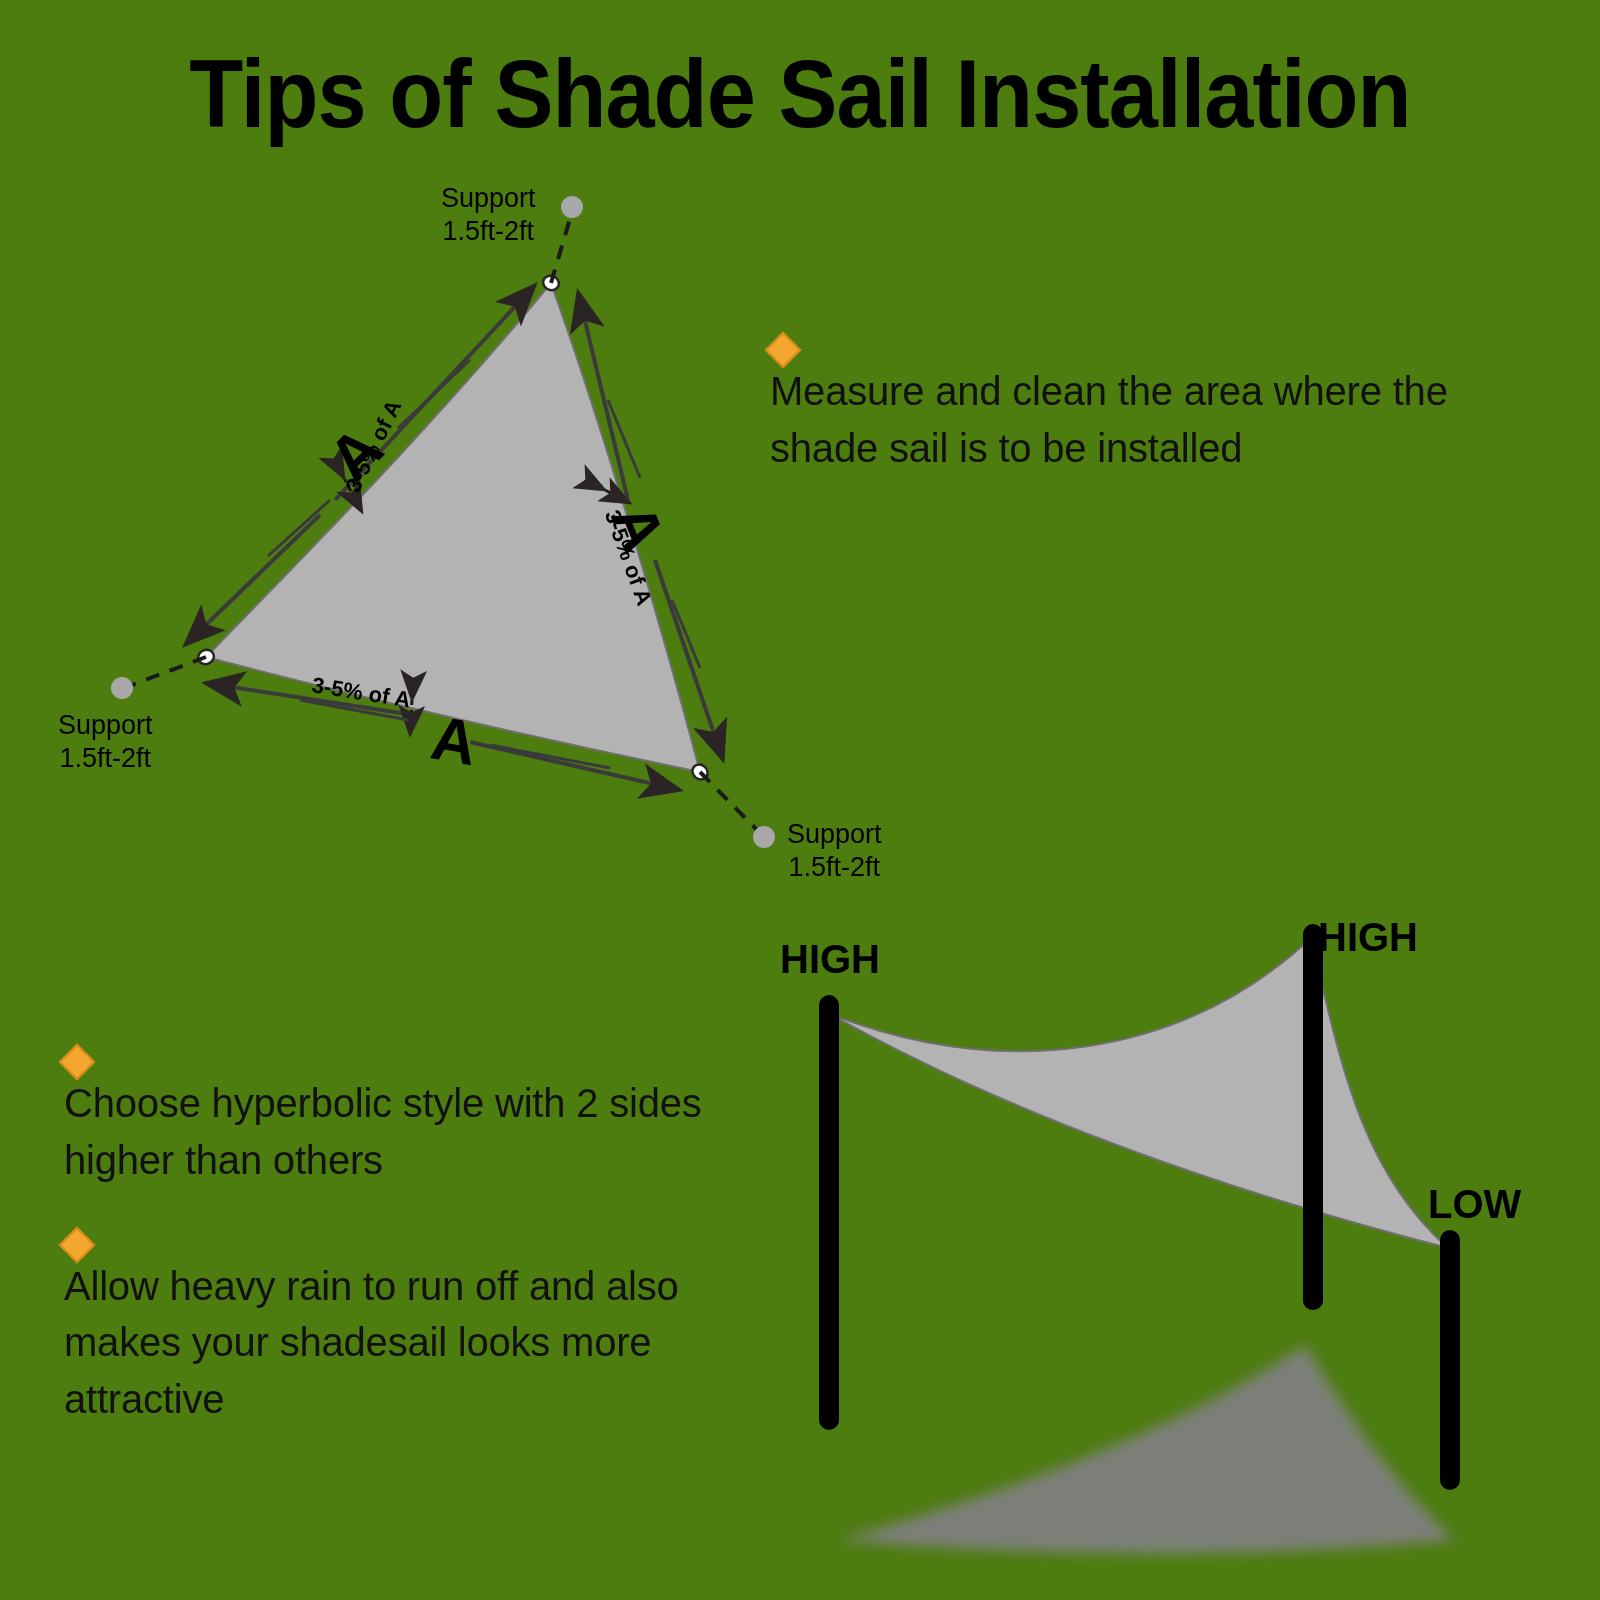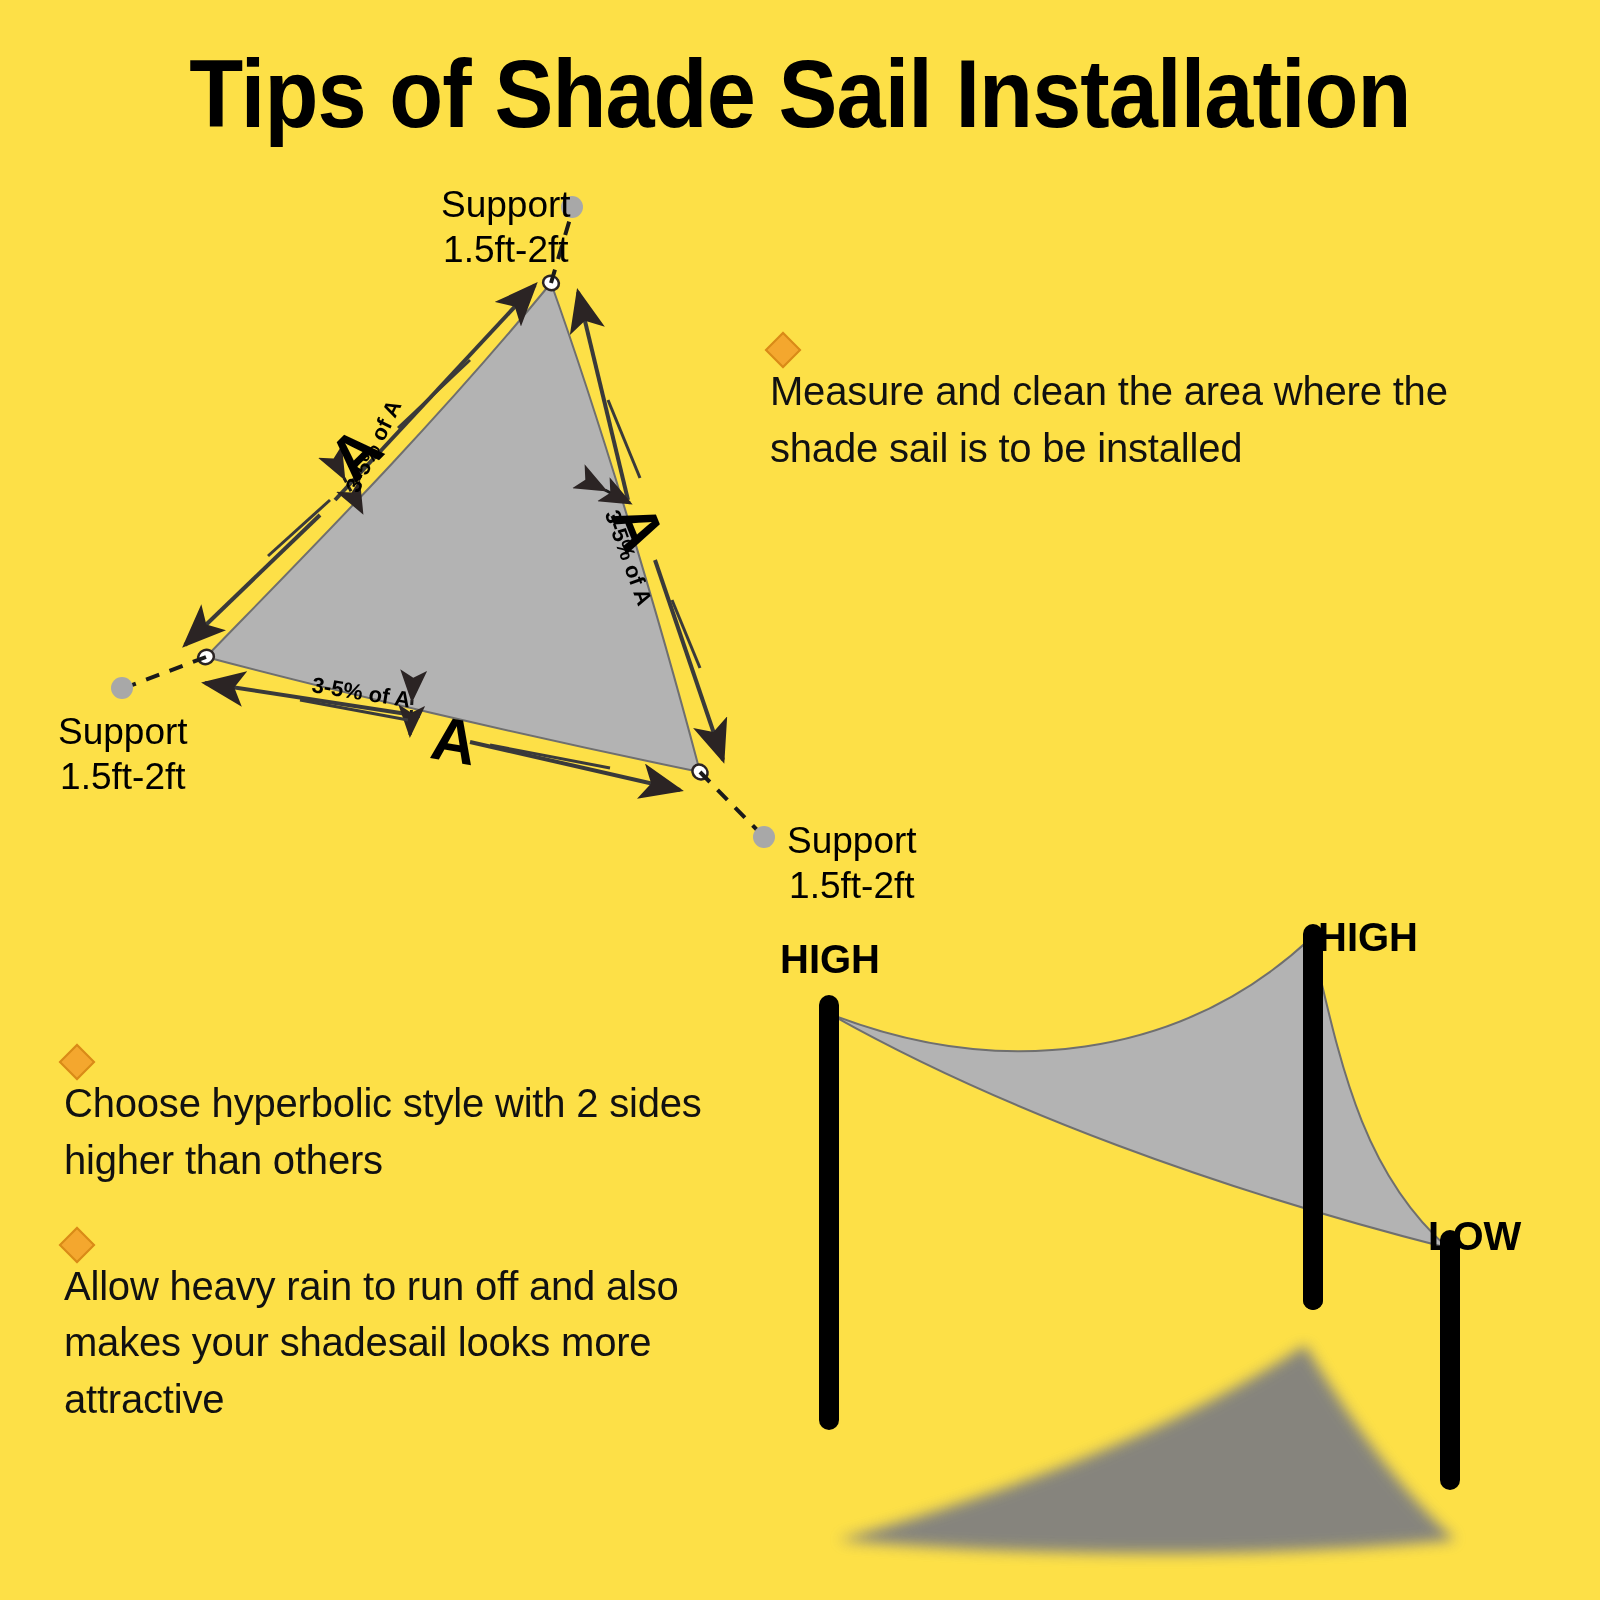--- a/index.html
+++ b/index.html
@@ -4,21 +4,21 @@
 <style>
   html, body {
     margin: 0;
     padding: 0;
     background: #ffffff;
   }
   #page {
     position: relative;
     width: 1600px;
     height: 1600px;
-    background: #fde047;
+    background: #4d7c0f;
     overflow: hidden;
     font-family: "Liberation Sans", sans-serif;
   }
 
   
   #title {
     position: absolute;
     left: 0;
     top: 44px;
     width: 1600px;
@@ -85,21 +85,21 @@
   }
 
   
   .dlabel {
     position: absolute;
     font-family: "Liberation Sans Narrow", "Liberation Sans", sans-serif;
     color: #000000;
     white-space: nowrap;
   }
   .support-label {
-    font-size: 37px;
+    font-size: 27px;
     font-weight: normal;
     line-height: 1.22;
     text-align: center;
   }
   .big-a {
     font-size: 62px;
     font-weight: bold;
   }
   .pct-label {
     font-size: 22px;
@@ -208,21 +208,21 @@
              C 1340,1060 1360,1170 1448,1248
              C 1220,1190 1000,1110 830,1014 Z" fill="#B3B3B3" stroke="#6f6f6f" stroke-width="2"></path>
 
     <line x1="829" y1="1005" x2="829" y2="1420" stroke="#000000" stroke-width="20" stroke-linecap="round"></line>
     <line x1="1313" y1="934" x2="1313" y2="1300" stroke="#000000" stroke-width="20" stroke-linecap="round"></line>
     <line x1="1450" y1="1240" x2="1450" y2="1480" stroke="#000000" stroke-width="20" stroke-linecap="round"></line>
   </svg>
 
   <div class="dlabel highlow" style="left:780px; top:937px;">HIGH</div>
   <div class="dlabel highlow" style="left:1318px; top:915px;">HIGH</div>
-  <div class="dlabel highlow" style="left:1428px; top:1182px;margin-top:32px;">LOW</div>
+  <div class="dlabel highlow" style="left:1428px; top:1182px;">LOW</div>
 
   <div class="bullet-list" id="bullets-right">
     <div class="bullet-item">
       <span class="bullet-diamond"></span>
       <span class="bullet-text">Measure and clean the area where the shade sail is to be installed</span>
     </div>
   </div>
 
   <div class="bullet-list" id="bullets-left">
     <div class="bullet-item">

